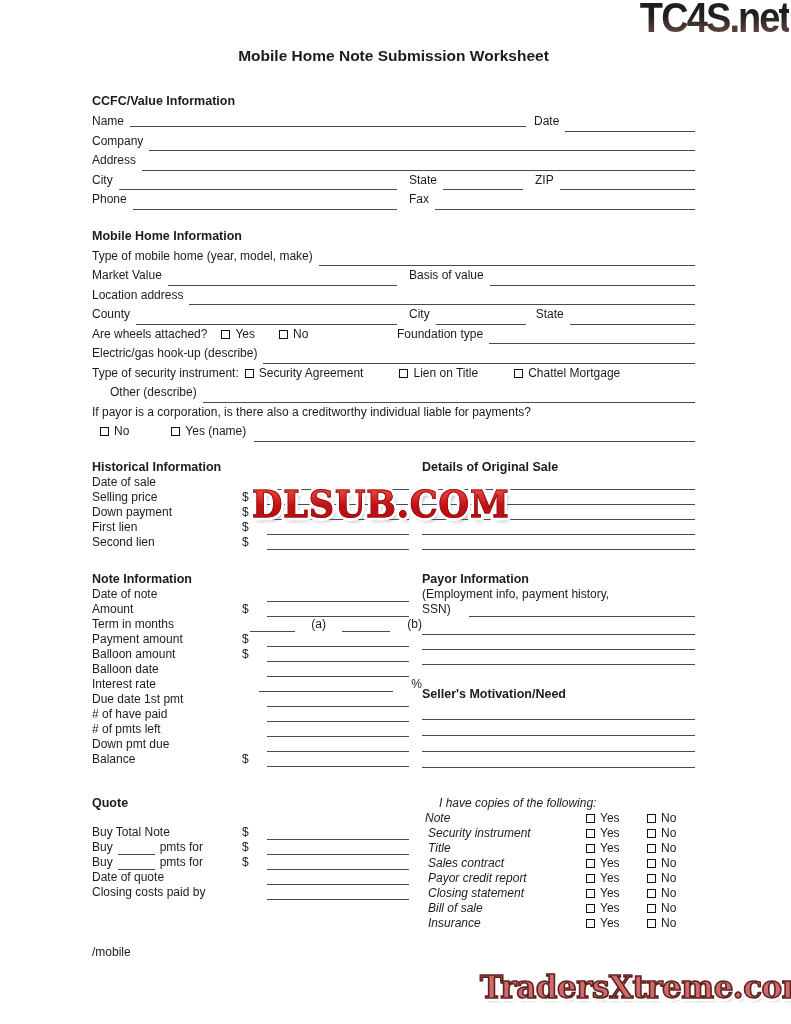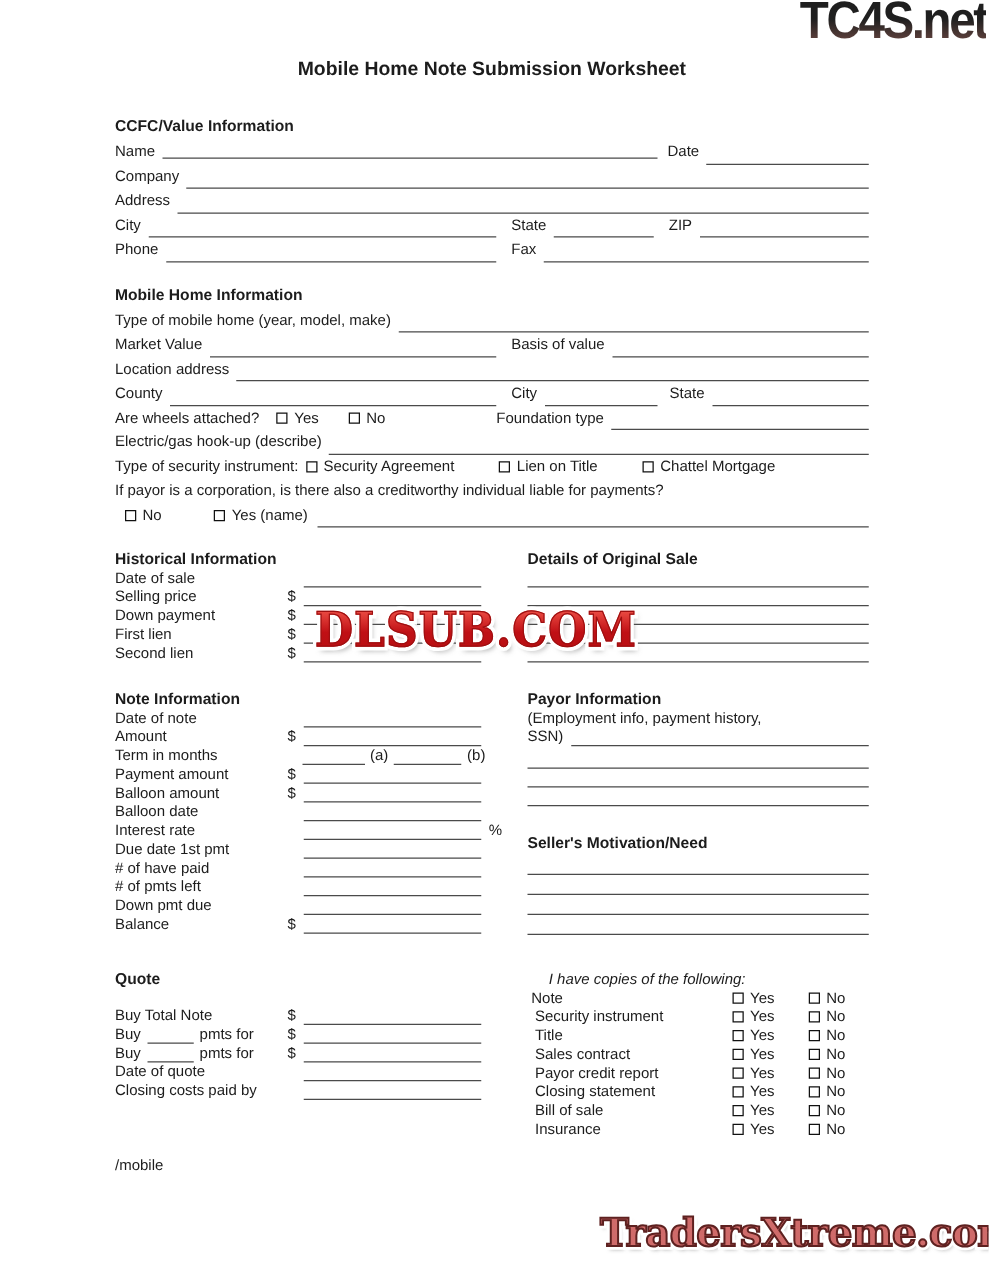--- a/index.html
+++ b/index.html
@@ -66,35 +66,35 @@
   
   .sec-broker { margin-top:28px; }
   .sec-broker .sec-h { margin-bottom:3px; }
   .sec-mobile { margin-top:19px; }
   .sec-mobile .sec-h { margin-bottom:3px; }
 
   
   .twocol { display:flex; }
   .tc-left { width:330px; }
   .tc-right { flex:1; }
-  .srow { display:flex; align-items:flex-end; line-height:15px; height:15px; }
+  .srow { display:flex; align-items:flex-end; line-height:15px; height:15px;gap:12px; }
   .srow .slbl { width:138px; white-space:nowrap; }
   .srow .sdollar { width:13px; }
   .srow .sline { width:142px; border-bottom:1px solid #4a4a4a; height:14px; }
   .rline { border-bottom:1px solid #4a4a4a; height:14px; width:100%; }
   .sec-hist { margin-top:18px; }
   .sec-note { margin-top:22px; }
   .sec-quote { margin-top:28px;justify-content:space-between; }
 
   .footer-note { margin-top:14px; line-height:15px; }
 
   
   .cl-head { font-style:italic; padding-left:17px; line-height:15px; height:15px; }
   .cl-row { display:flex; align-items:center; line-height:15px; height:15px; padding-left:6px; }
-  .cl-label { width:158px; white-space:nowrap; }
+  .cl-label { width:158px; white-space:nowrap;font-style:italic; }
   .cl-opt { width:61px; white-space:nowrap; }
   .cl-opt2 { white-space:nowrap; }
 </style>
 </head>
 <body>
 
 <div class="page">
 
   <div class="logo-tc4s">TC4S.net</div>
 
@@ -178,20 +178,24 @@
       </div>
       <div class="row">
         <span class="lbl">Electric/gas hook-up (describe)</span>
         <span class="fill"></span>
       </div>
       <div class="row" style="align-items:center">
         <span class="lbl">Type of security instrument:</span>
         <span class="inline-opt"><span class="cb"></span><span>Security Agreement</span></span>
         <span class="inline-opt" style="margin-left:36px"><span class="cb"></span><span>Lien on Title</span></span>
         <span class="inline-opt" style="margin-left:36px"><span class="cb"></span><span>Chattel Mortgage</span></span>
+      </div>
+      <div class="row">
+        <span class="lbl" style="margin-left:18px">Other (describe)</span>
+        <span class="fill"></span>
       </div>
       <div class="row">
         <span>If payor is a corporation, is there also a creditworthy individual liable for payments?</span>
       </div>
       <div class="row">
         <span class="inline-opt" style="margin-left:8px"><span class="cb"></span><span>No</span></span>
         <span class="inline-opt" style="margin-left:42px;margin-right:8px"><span class="cb"></span><span>Yes (name)</span></span>
         <span class="fill"></span>
       </div>
     </div>

